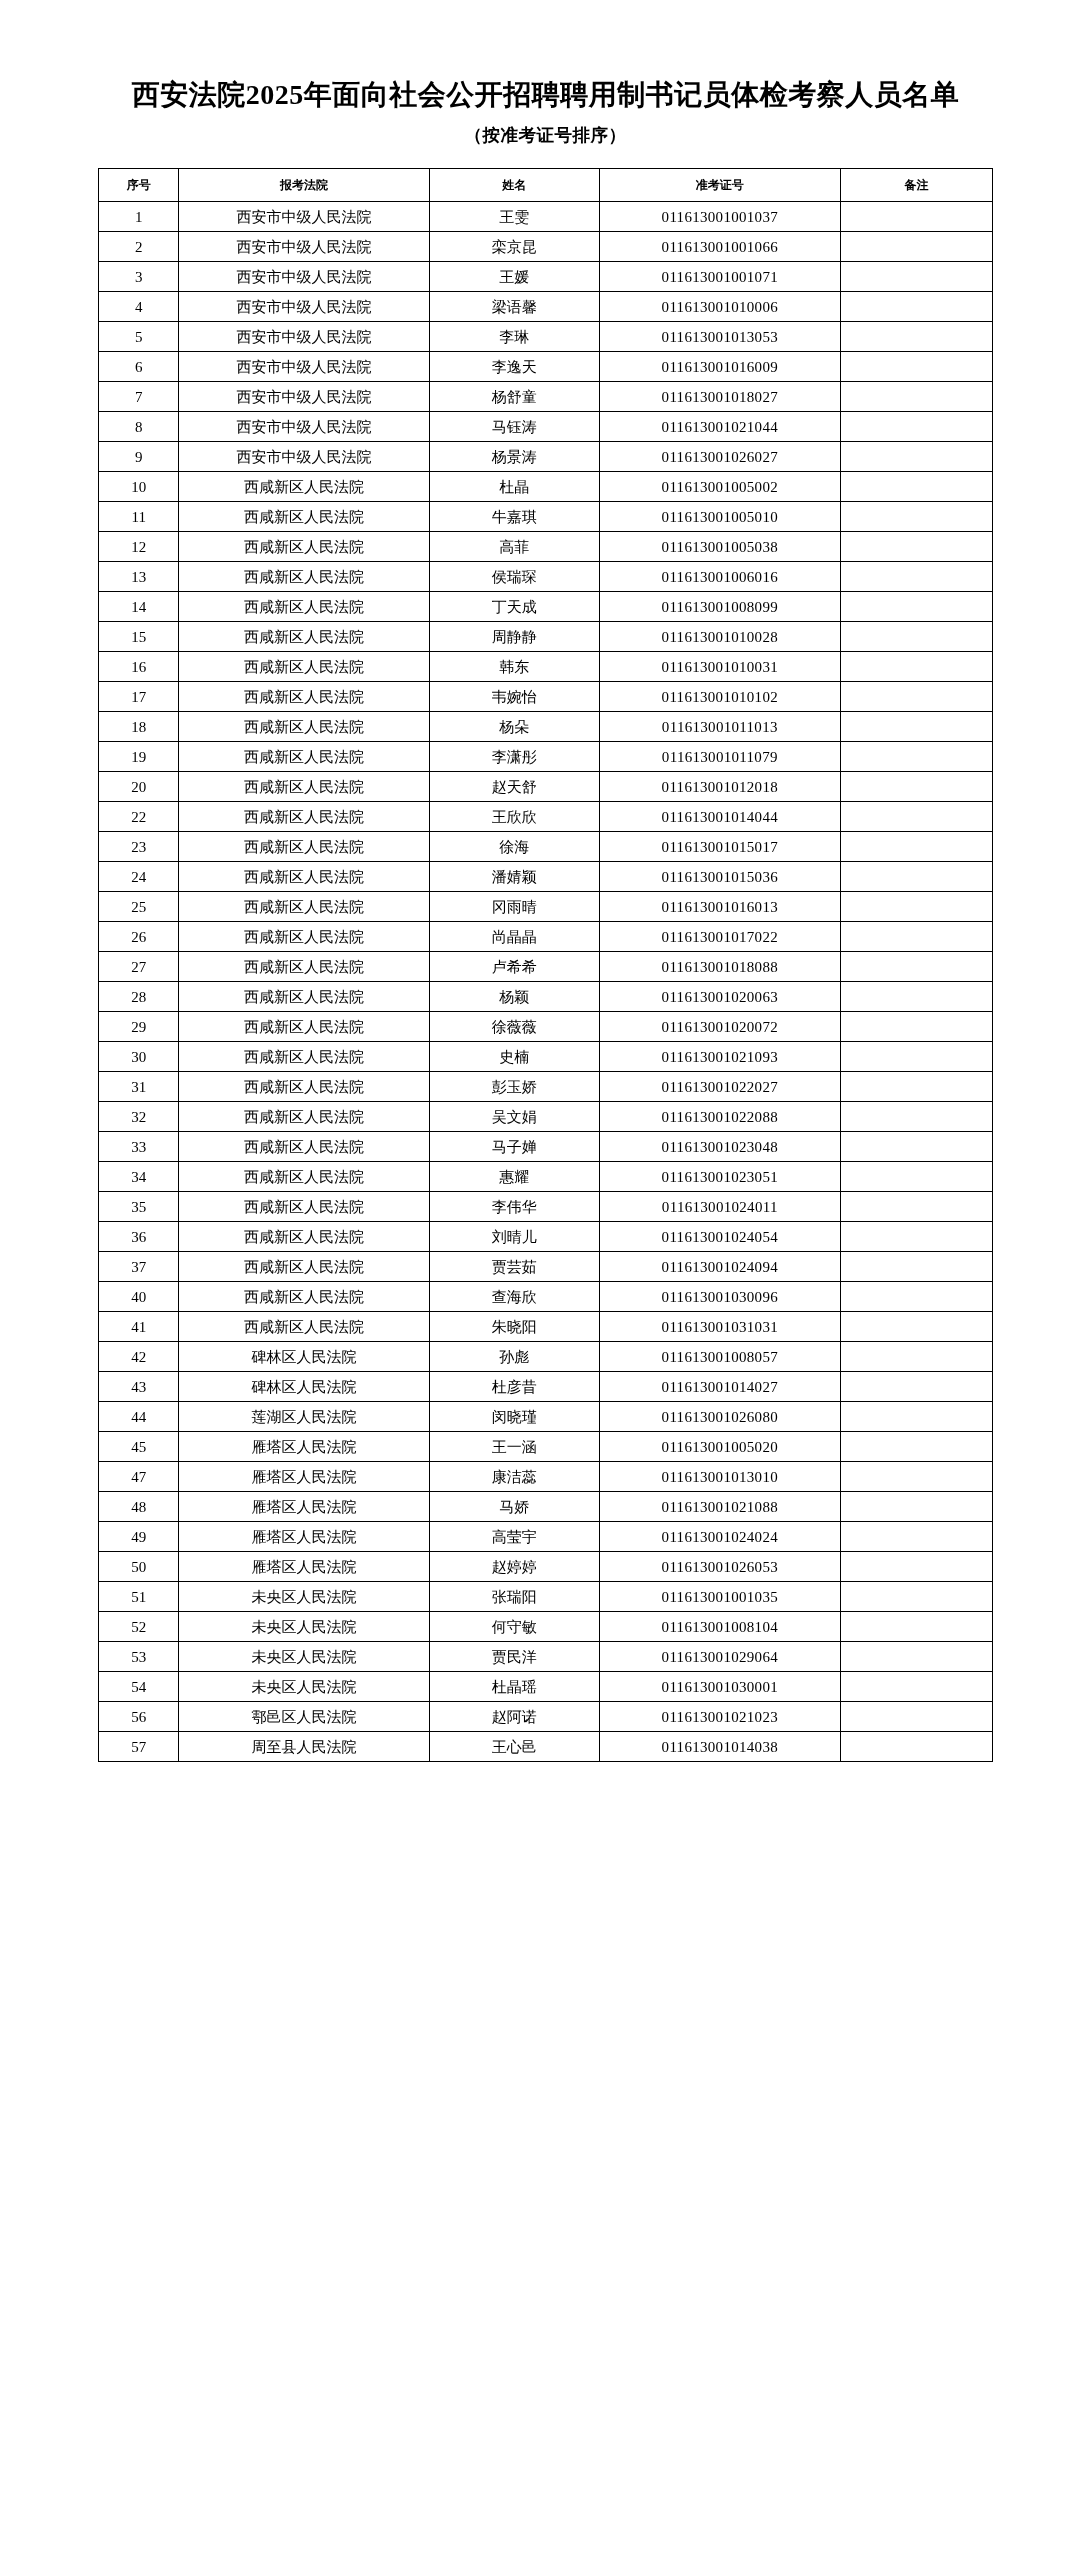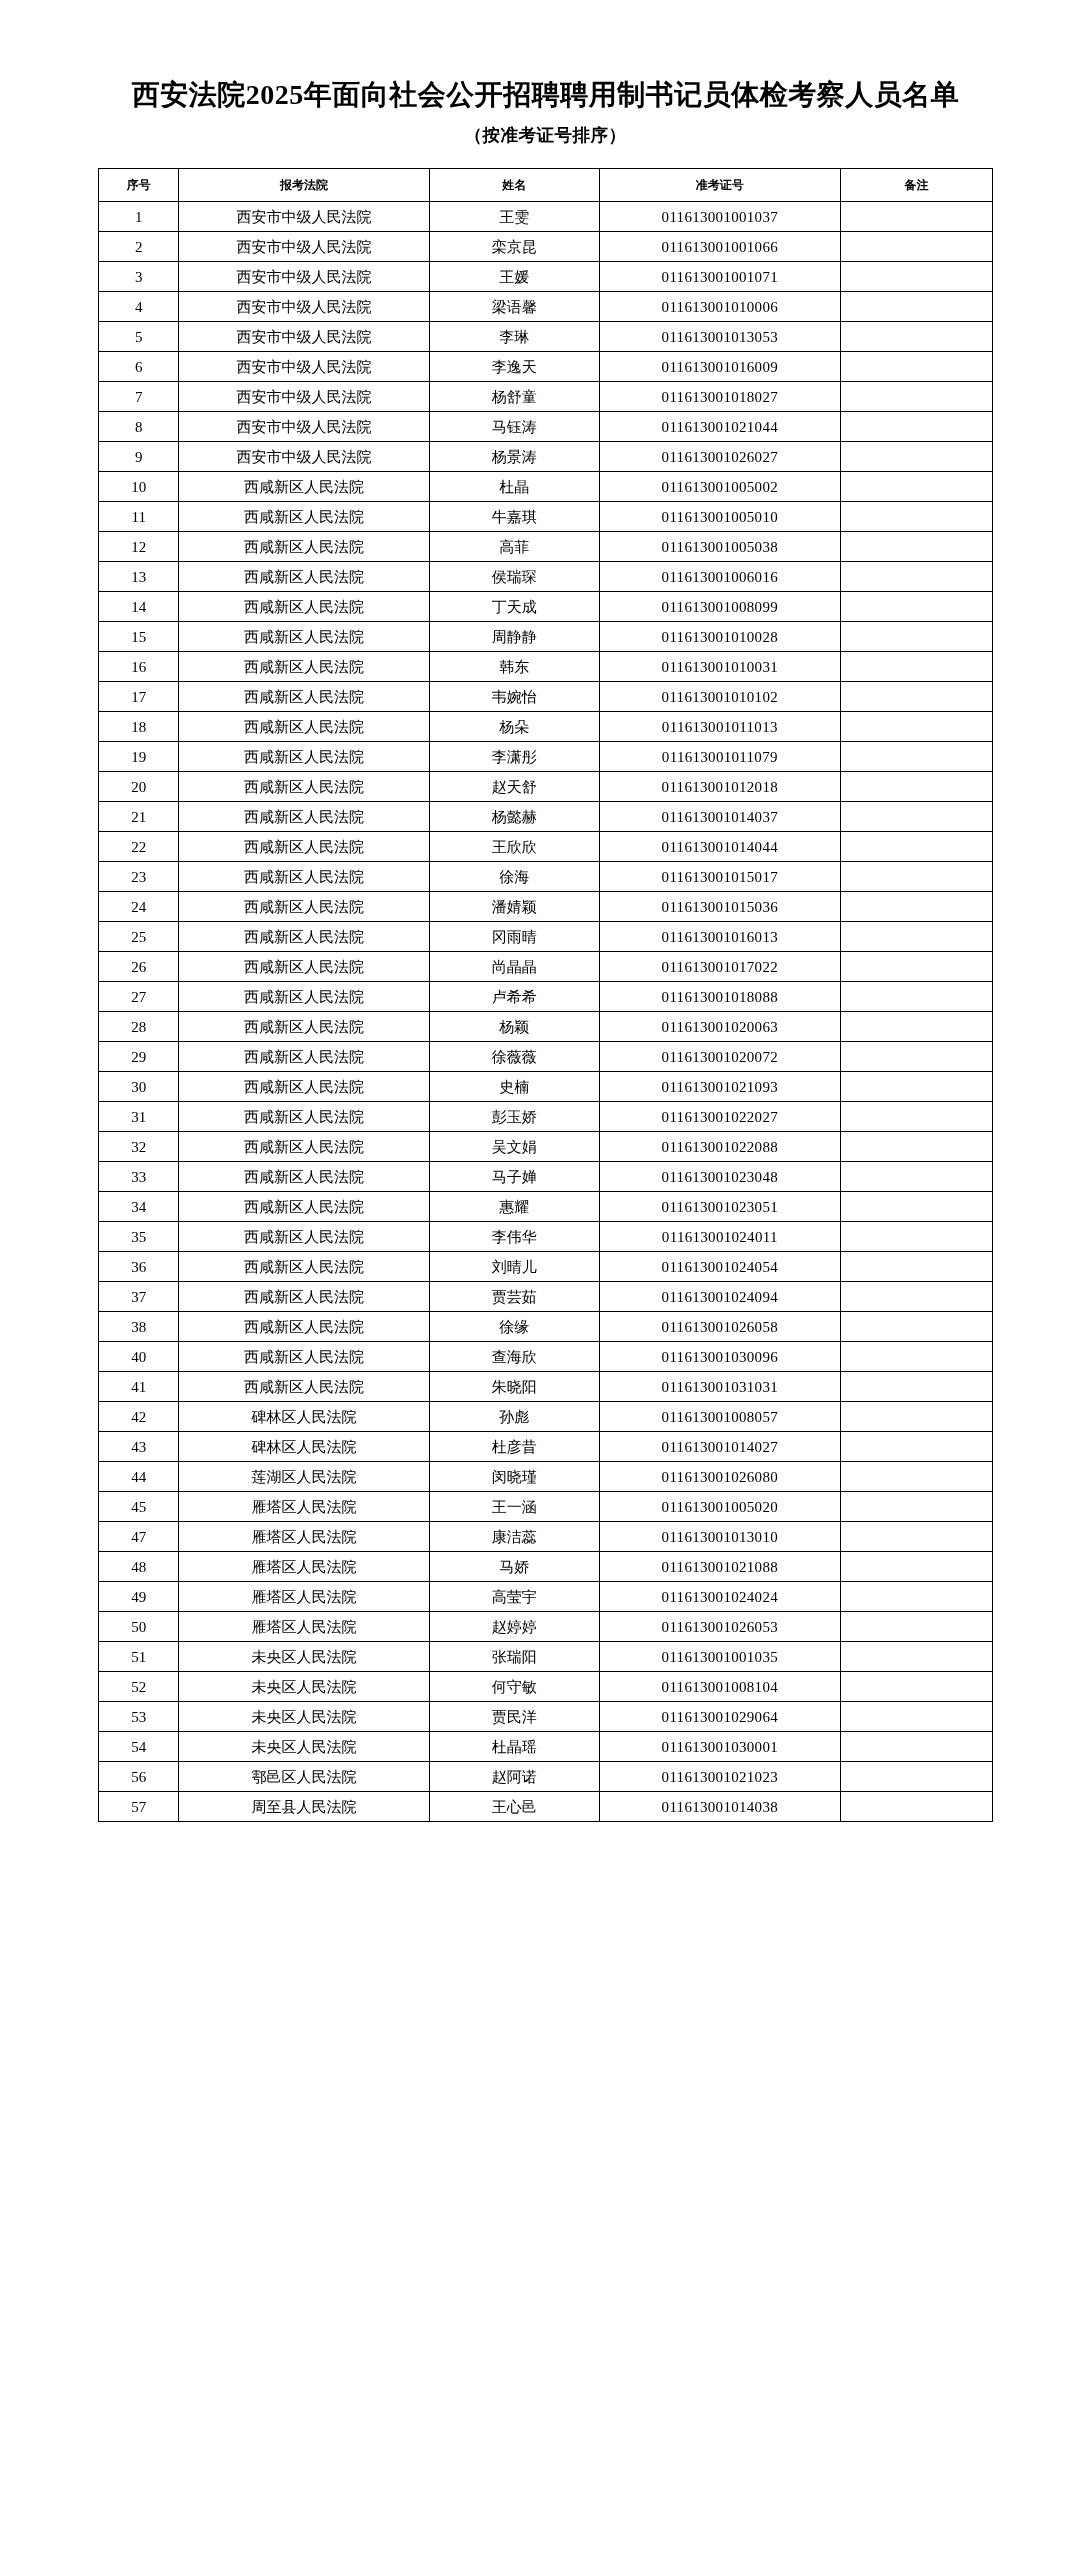--- a/index.html
+++ b/index.html
@@ -227,27 +227,20 @@
           <td></td>
         </tr>
         <tr>
           <td>20</td>
           <td>西咸新区人民法院</td>
           <td>赵天舒</td>
           <td class="ticket">011613001012018</td>
           <td></td>
         </tr>
         <tr>
-          <td>21</td>
-          <td>西咸新区人民法院</td>
-          <td>杨懿赫</td>
-          <td class="ticket">011613001014037</td>
-          <td></td>
-        </tr>
-        <tr>
           <td>22</td>
           <td>西咸新区人民法院</td>
           <td>王欣欣</td>
           <td class="ticket">011613001014044</td>
           <td></td>
         </tr>
         <tr>
           <td>23</td>
           <td>西咸新区人民法院</td>
           <td>徐海</td>
@@ -343,27 +336,20 @@
           <td>西咸新区人民法院</td>
           <td>刘晴儿</td>
           <td class="ticket">011613001024054</td>
           <td></td>
         </tr>
         <tr>
           <td>37</td>
           <td>西咸新区人民法院</td>
           <td>贾芸茹</td>
           <td class="ticket">011613001024094</td>
-          <td></td>
-        </tr>
-        <tr>
-          <td>38</td>
-          <td>西咸新区人民法院</td>
-          <td>徐缘</td>
-          <td class="ticket">011613001026058</td>
           <td></td>
         </tr>
         <tr>
           <td>40</td>
           <td>西咸新区人民法院</td>
           <td>查海欣</td>
           <td class="ticket">011613001030096</td>
           <td></td>
         </tr>
         <tr>

